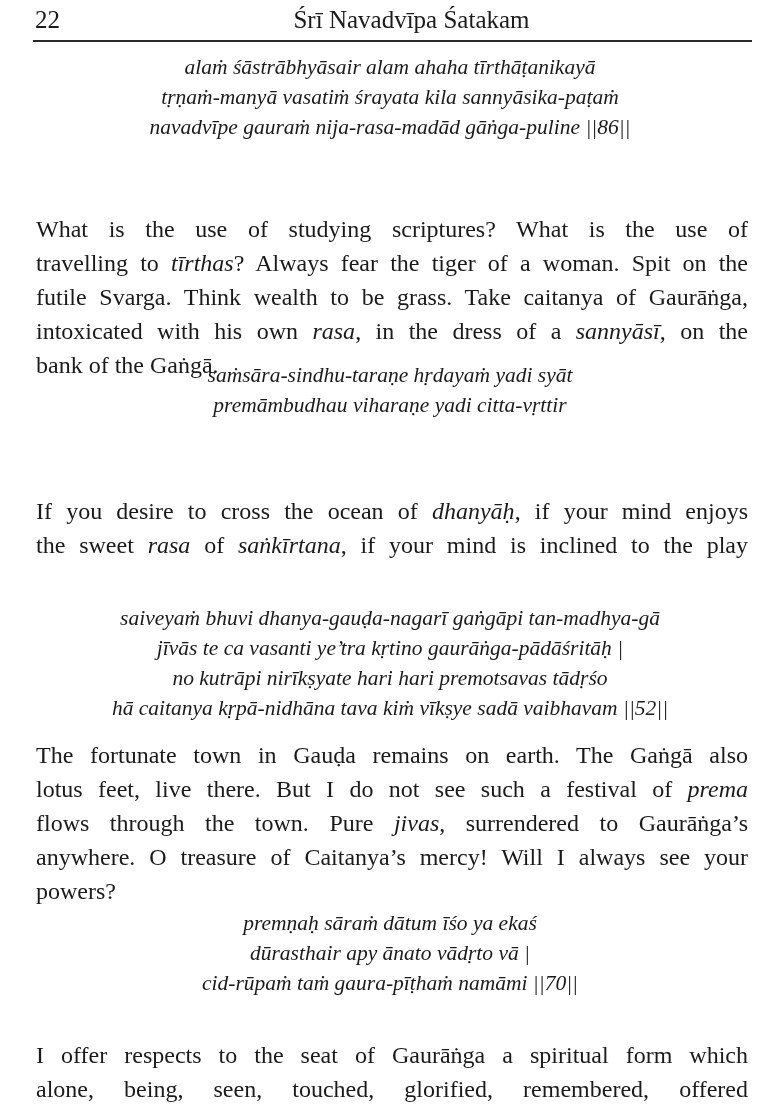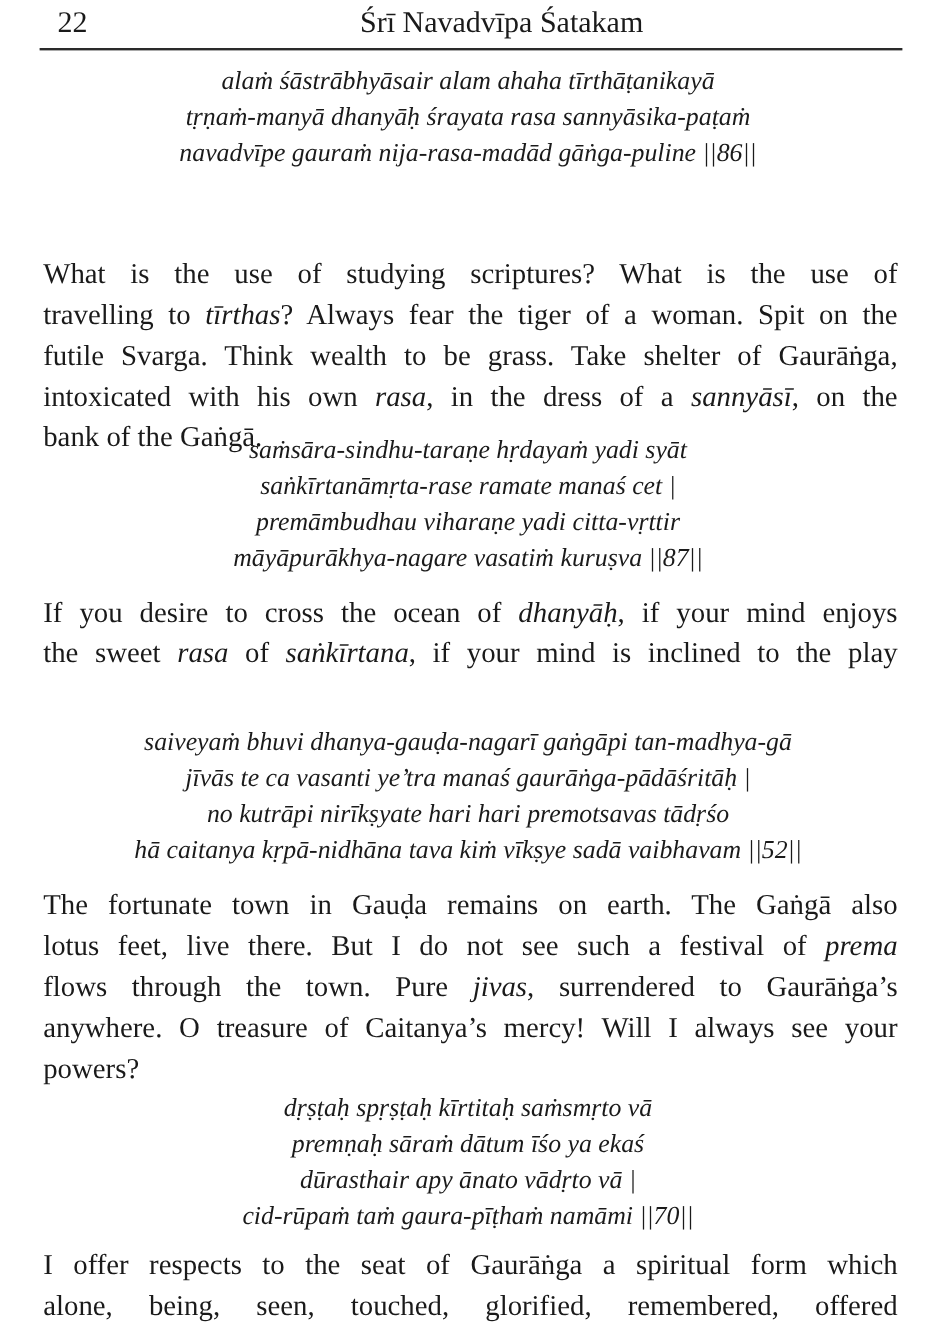--- a/index.html
+++ b/index.html
@@ -2,21 +2,21 @@
 <html><head>
 <meta charset="utf-8">
 <style>
   html, body { margin: 0; padding: 0; background: #ffffff; }
   body {
     width: 780px; height: 1108px; overflow: hidden; position: relative;
     font-family: "Liberation Serif", "DejaVu Serif", serif;
     color: #1a1a1a;
   }
   .header {
-    position: absolute; left: 33px; right: 30px; top: 2px; height: 38px; margin-left: 13px;
+    position: absolute; left: 33px; right: 30px; top: 2px; height: 38px;
   }
   .page-num {
     position: absolute; left: 2px; top: 3px; font-size: 25px; line-height: 30px;
   }
   .running-title {
     position: absolute; left: 0; right: 0; top: 3px; text-align: center;
     font-size: 25px; line-height: 30px; padding-left: 40px;
   }
   .rule {
     position: absolute; left: 33px; right: 28px; top: 40px; height: 0;
@@ -39,61 +39,58 @@
 <body>
 
 <div class="header">
   <span class="page-num">22</span>
   <span class="running-title">Śrī Navadvīpa Śatakam</span>
 </div>
 <div class="rule"></div>
 
 <div class="verse" style="top:52px;">
   <div>alaṁ śāstrābhyāsair alam ahaha tīrthāṭanikayā</div>
-  <div>tṛṇaṁ-manyā dhanyāḥ śrayata rasa sannyāsika-paṭaṁ</div>
+  <div>tṛṇaṁ-manyā vasatiṁ śrayata kila sannyāsika-paṭaṁ</div>
   <div>navadvīpe gauraṁ nija-rasa-madād gāṅga-puline ||86||</div>
 </div>
 
 <div class="para" style="top:212px;">
   <div>What is the use of studying scriptures? What is the use of</div>
   <div>travelling to <i>tīrthas</i>? Always fear the tiger of a woman. Spit on the</div>
-  <div>futile Svarga. Think wealth to be grass. Take shelter of Gaurāṅga,</div>
+  <div>futile Svarga. Think wealth to be grass. Take caitanya of Gaurāṅga,</div>
   <div>intoxicated with his own <i>rasa</i>, in the dress of a <i>sannyāsī</i>, on the</div>
   <div class="last">bank of the Gaṅgā.</div>
 </div>
 
 <div class="verse" style="top:360px;">
   <div>saṁsāra-sindhu-taraṇe hṛdayaṁ yadi syāt</div>
-  <div>saṅkīrtanāmṛta-rase ramate manaś cet |</div>
   <div>premāmbudhau viharaṇe yadi citta-vṛttir</div>
-  <div>māyāpurākhya-nagare vasatiṁ kuruṣva ||87||</div>
 </div>
 
 <div class="para" style="top:494px;">
   <div>If you desire to cross the ocean of <i>dhanyāḥ</i>, if your mind enjoys</div>
   <div>the sweet <i>rasa</i> of <i>saṅkīrtana</i>, if your mind is inclined to the play</div>
 </div>
 
 <div class="verse" style="top:603px;">
   <div>saiveyaṁ bhuvi dhanya-gauḍa-nagarī gaṅgāpi tan-madhya-gā</div>
-  <div>jīvās te ca vasanti ye’tra manaś gaurāṅga-pādāśritāḥ |</div>
+  <div>jīvās te ca vasanti ye’tra kṛtino gaurāṅga-pādāśritāḥ |</div>
   <div>no kutrāpi nirīkṣyate hari hari premotsavas tādṛśo</div>
   <div>hā caitanya kṛpā-nidhāna tava kiṁ vīkṣye sadā vaibhavam ||52||</div>
 </div>
 
 <div class="para" style="top:738px;">
   <div>The fortunate town in Gauḍa remains on earth. The Gaṅgā also</div>
   <div>lotus feet, live there. But I do not see such a festival of <i>prema</i></div>
   <div>flows through the town. Pure <i>jivas</i>, surrendered to Gaurāṅga’s</div>
   <div>anywhere. O treasure of Caitanya’s mercy! Will I always see your</div>
   <div class="last">powers?</div>
 </div>
 
 <div class="verse" style="top:908px;">
-  <div>dṛṣṭaḥ spṛṣṭaḥ kīrtitaḥ saṁsmṛto vā</div>
   <div>premṇaḥ sāraṁ dātum īśo ya ekaś</div>
   <div>dūrasthair apy ānato vādṛto vā |</div>
   <div>cid-rūpaṁ taṁ gaura-pīṭhaṁ namāmi ||70||</div>
 </div>
 
 <div class="para" style="top:1038px;">
   <div>I offer respects to the seat of Gaurāṅga a spiritual form which</div>
   <div>alone, being, seen, touched, glorified, remembered, offered</div>
 </div>
 

